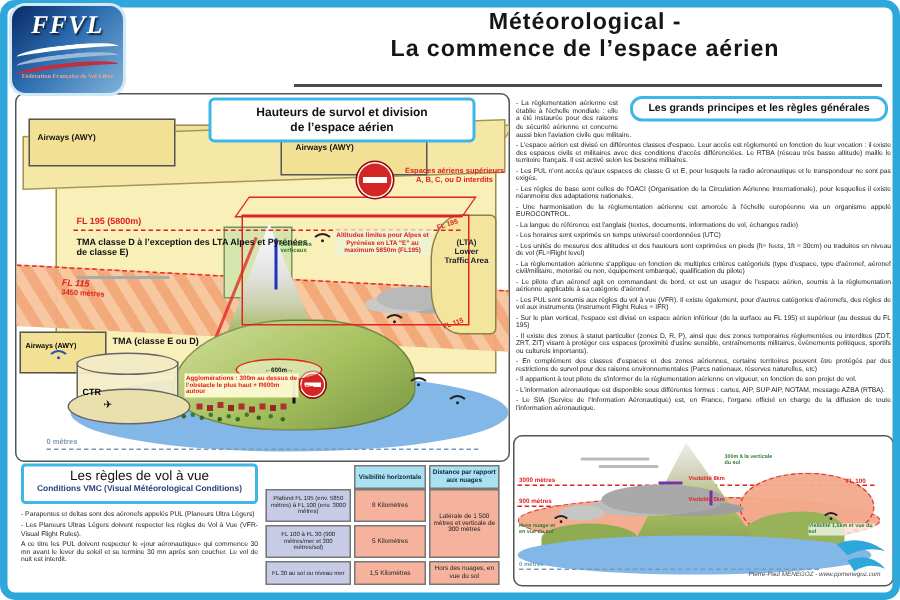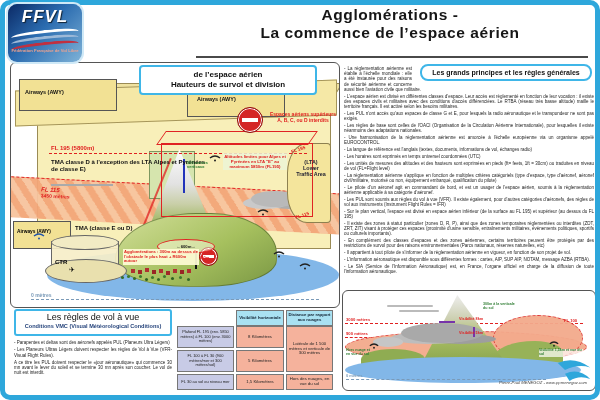--- a/index.html
+++ b/index.html
@@ -1,21 +1,21 @@
 <!DOCTYPE html>
 <html><head>
 <meta charset="utf-8">
 <style>
   html,body{margin:0;padding:0;background:#e8e8e8;}
   .poster{position:relative;width:600px;height:400px;background:#fff;font-family:"Liberation Sans",sans-serif;overflow:hidden;margin:0 auto;}
   .abs{position:absolute;}
   .frame{position:absolute;inset:0;border:5px solid #2EA7DB;border-radius:10px;pointer-events:none;z-index:40;}
 
   
-  .logo{position:absolute;left:8px;top:4px;width:74px;height:58px;border-radius:9px;background:linear-gradient(135deg,#0b2a66 0%,#2b6cb0 45%,#7fb3d8 100%);z-index:45;overflow:hidden;box-shadow:0 0 0 2px #cfe9f7;}
+  .logo{position:absolute;left:8px;top:4px;width:74px;height:58px;border-radius:9px;background:linear-gradient(135deg,#0b2a66 0%,#2b6cb0 45%,#7fb3d8 100%);z-index:45;overflow:hidden;box-shadow:0 0 0 2px #cfe9f7;font-family:Liberation Serif, serif;}
   .logo-acr{position:absolute;left:0;top:3px;width:100%;text-align:center;color:#fff;font-style:italic;font-weight:bold;font-size:17px;letter-spacing:1px;text-shadow:1px 1px 1px #123;}
   .wave{position:absolute;left:3px;width:68px;height:6px;border-radius:50%;border-top:3px solid #fff;transform:rotate(-6deg);}
   .w1{top:26px;border-top-color:#ffffff;}
   .w2{top:32px;border-top-color:#9db9d8;}
   .w3{top:38px;border-top-color:#c03040;}
   .logo-org{position:absolute;left:3px;top:45px;width:68px;text-align:center;font-size:4.2px;font-weight:bold;color:#f0a28e;line-height:1.15;}
 
   
   .title{position:absolute;left:190px;top:6px;width:400px;text-align:center;z-index:5;color:#161616;}
   .t1{font-size:15.5px;font-weight:bold;letter-spacing:.6px;line-height:1.15;}
@@ -127,21 +127,21 @@
 
   <div class="logo">
     <div class="logo-acr">FFVL</div>
     <div class="wave w1"></div>
     <div class="wave w2"></div>
     <div class="wave w3"></div>
     <div class="logo-org">Fédération Française de Vol Libre</div>
   </div>
 
   <div class="title">
-    <div class="t1">Agglomérations -</div>
+    <div class="t1">Météorological -</div>
     <div class="t1">La commence de l’espace aérien</div>
   </div>
   <div class="title-rule"></div>
 
   <div class="panel diag">
     <div class="abs tma-top"></div>
     <div class="abs tma-face"></div>
     <div class="abs aw-corridor"></div>
     <div class="abs aw-box" style="left:8px;top:16px;width:96px;height:30px;"></div>
     <div class="abs awy-label" style="left:14px;top:26px;">Airways (AWY)</div>
@@ -214,22 +214,22 @@
     <svg class="pg" style="left:288px;top:200px;" width="12" height="8" viewBox="0 0 12 8">
         <path d="M1 3 Q6 -1 11 3" fill="none" stroke="#222" stroke-width="1.4"></path>
         <circle cx="6" cy="5.5" r="1" fill="#222"></circle>
       </svg>
     <svg class="pg" style="left:22px;top:170px;" width="12" height="8" viewBox="0 0 12 8">
         <path d="M1 3 Q6 -1 11 3" fill="none" stroke="#2255aa" stroke-width="1.4"></path>
         <circle cx="6" cy="5.5" r="1" fill="#2255aa"></circle>
       </svg>
 
     <div class="diag-header">
+      <div>Hauteurs de survol et division</div>
       <div>de l’espace aérien</div>
-      <div>Hauteurs de survol et division</div>
     </div>
     <div class="abs noentry noentry-big"></div>
     <div class="abs forbid-text">Espaces aériens supérieurs A, B, C, ou D interdits</div>
   </div>
 
   <div class="princ-header">
     <span>Les grands principes et les règles générales</span>
   </div>
   <div class="princ-body">
     <div class="princ-spacer"></div>

